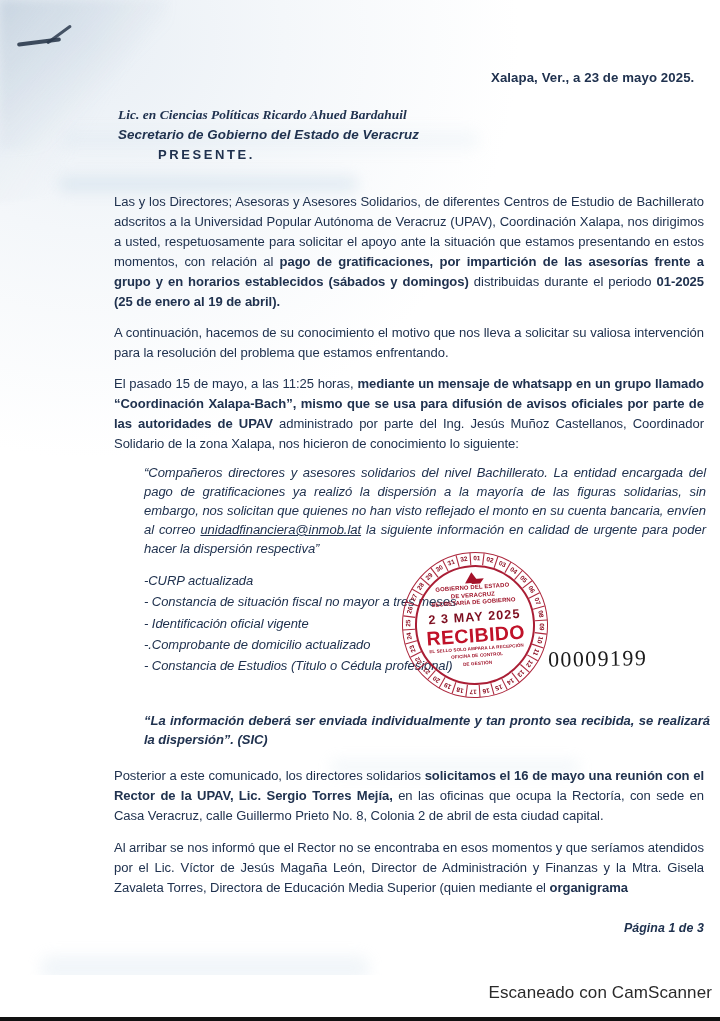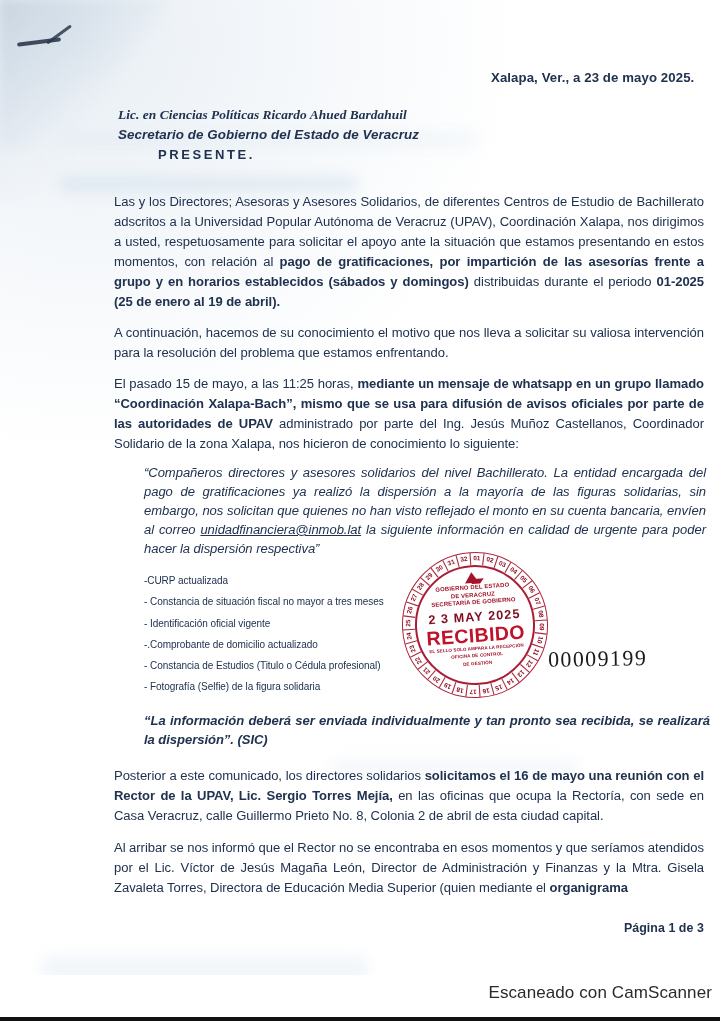--- a/index.html
+++ b/index.html
@@ -69,28 +69,28 @@
     position:absolute;left:100px;width:562px;
     font-style:italic;font-size:13.05px;line-height:19px;
     text-align:justify;letter-spacing:-0.05px;
   }
   #q1{top:463px;}
   #q1 .mail{text-decoration:underline;}
   #q2{top:711px;width:566px;font-weight:bold;}
 
   .bullets{
     position:absolute;left:100px;top:570px;width:420px;
-    font-size:10px;line-height:21.3px;letter-spacing:-0.05px;
+    font-style:italic;font-size:13px;line-height:21.3px;letter-spacing:-0.05px;
   }
   .bullets div{white-space:nowrap;}
 
   #p4{top:766px;}
   #p5{top:838px;}
 
-  .page-num{left:580px;top:921px;font-size:12.4px;font-weight:700;letter-spacing:.05px;}
+  .page-num{left:580px;top:921px;font-size:12.4px;font-weight:700;letter-spacing:.05px;font-style:italic;}
 
   
   #camscanner{
     position:absolute;left:0;bottom:0;width:720px;height:46px;
     background:#ffffff;
   }
   #cam-label{
     position:absolute;right:8px;top:8px;
     font-size:17px;color:#2a2a2a;font-weight:400;letter-spacing:.1px;
     font-family:"Liberation Sans", sans-serif;
@@ -168,21 +168,20 @@
   <div class="para" id="p3"><span>El pasado 15 de mayo, a las 11:25 horas, </span><b>mediante un mensaje de whatsapp en un grupo llamado “Coordinación Xalapa-Bach”, mismo que se usa para difusión de avisos oficiales por parte de las autoridades de UPAV</b><span> administrado por parte del Ing. Jesús Muñoz Castellanos, Coordinador Solidario de la zona Xalapa, nos hicieron de conocimiento lo siguiente:</span></div>
 
   <div class="quote" id="q1"><span>“Compañeros directores y asesores solidarios del nivel Bachillerato. La entidad encargada del pago de gratificaciones ya realizó la dispersión a la mayoría de las figuras solidarias, sin embargo, nos solicitan que quienes no han visto reflejado el monto en su cuenta bancaria, envíen al correo </span><span class="mail">unidadfinanciera@inmob.lat</span><span> la siguiente información en calidad de urgente para poder hacer la dispersión respectiva”</span></div>
 
   <div class="bullets">
     <div>-CURP actualizada</div>
     <div>- Constancia de situación fiscal no mayor a tres meses</div>
     <div>- Identificación oficial vigente</div>
     <div>-.Comprobante de domicilio actualizado</div>
     <div>- Constancia de Estudios (Titulo o Cédula profesional)</div>
-    <div>- Fotografía (Selfie) de la figura solidaria</div>
   </div>
 
   <div class="quote" id="q2">“La información deberá ser enviada individualmente y tan pronto sea recibida, se realizará la dispersión”. (SIC)</div>
 
   <div class="para" id="p4"><span>Posterior a este comunicado, los directores solidarios </span><b>solicitamos el 16 de mayo una reunión con el Rector de la UPAV, Lic. Sergio Torres Mejía,</b><span> en las oficinas que ocupa la Rectoría, con sede en Casa Veracruz, calle Guillermo Prieto No. 8, Colonia 2 de abril de esta ciudad capital.</span></div>
 
   <div class="para" id="p5"><span>Al arribar se nos informó que el Rector no se encontraba en esos momentos y que seríamos atendidos por el Lic. Víctor de Jesús Magaña León, Director de Administración y Finanzas y la Mtra. Gisela Zavaleta Torres, Directora de Educación Media Superior (quien mediante el </span><b>organigrama</b></div>
 
   <div class="tx page-num">Página 1 de 3</div>
 </div>

